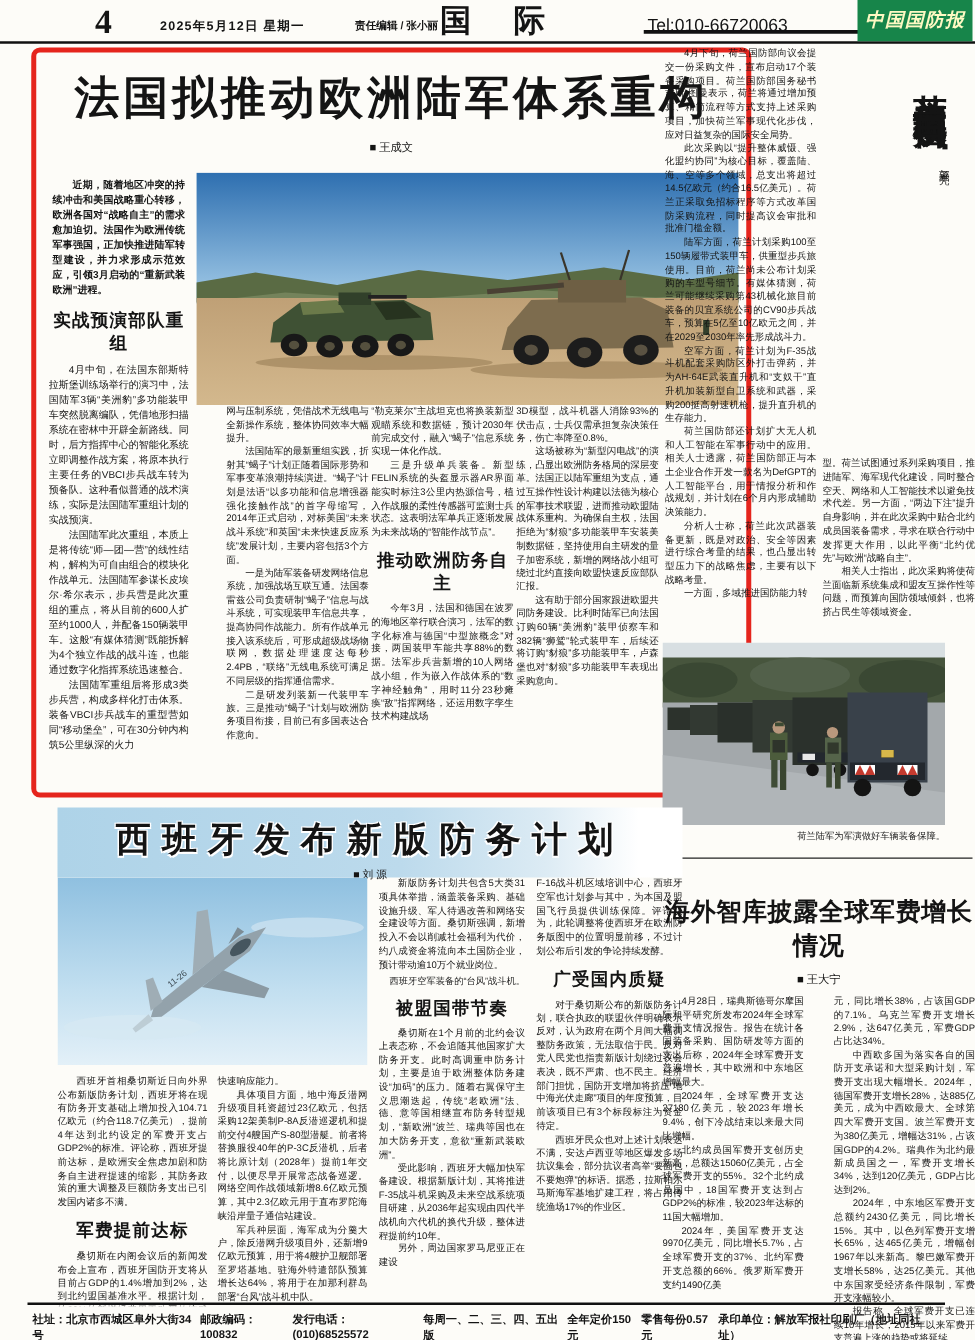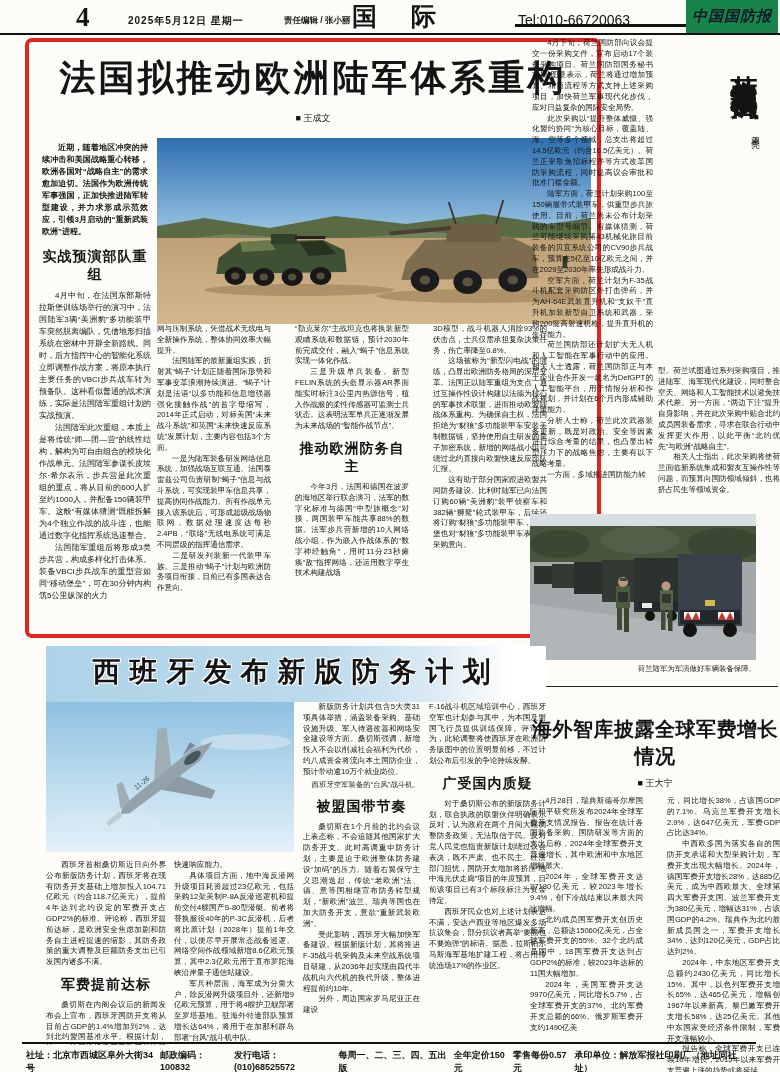--- a/index.html
+++ b/index.html
@@ -12,42 +12,42 @@
   
   .hdr-pagenum { position:absolute; left:76px; top:2px; font-family:"Liberation Serif","DejaVu Serif",serif; font-size:27px; font-weight:bold; }
   .hdr-date { position:absolute; left:128px; top:14px; font-size:10px; font-weight:bold; letter-spacing:1px; }
   .hdr-editor { position:absolute; left:284px; top:15px; font-size:8.5px; font-weight:bold; }
   .hdr-section { position:absolute; left:352px; top:0px; font-size:25px; font-weight:bold; letter-spacing:34px; }
   .hdr-tel { position:absolute; left:518px; top:12px; font-size:14px; }
   .hdr-telbar { position:absolute; left:515px; top:24px; width:172px; height:3px; background:#111; }
   .hdr-rule { position:absolute; left:0; top:33px; width:780px; height:1.5px; background:#111; }
   .masthead {
     position:absolute; right:2px; top:0; width:92px; height:33px; background:#17854a;
-    color:#0f172a; display:flex; align-items:center; justify-content:center;
+    color:#fef9c3; display:flex; align-items:center; justify-content:center;
     font-family:"Liberation Serif","DejaVu Serif",serif; font-style:italic; font-weight:bold;
     font-size:15px; letter-spacing:1px;
   }
   
   .col p { font-size:7.6px; line-height:10.8px; text-align:justify; text-indent:2em; }
   .col p.cont { text-indent:0; }
   .subhead { font-size:14px; font-weight:bold; text-align:center; margin:8px 0 6px; letter-spacing:1px; }
   .caption { font-size:7.4px; text-align:right; color:#222; }
   
   .fr-box { position:absolute; left:25px; top:38px; width:576px; height:600px; border:4px solid #e5251d; border-radius:7px; background:#fdfcf8; }
   .fr-head { text-align:center; font-size:36px; font-weight:bold; letter-spacing:3px; margin-top:12px; }
   .fr-byline { text-align:center; font-size:9px; margin-top:9px; }
   .fr-body { position:absolute; left:10px; right:6px; top:96px; bottom:6px; display:flex; gap:6px; }
   .fr-col1 { width:112px; flex:none; overflow:hidden; }
   .fr-col1 p { font-size:8px; line-height:12px; }
   .fr-intro { font-weight:bold; font-size:8.4px; line-height:13.2px; text-align:justify; text-indent:2em; padding:4px 3px 2px 3px; }
   .fr-right { flex:1; display:flex; flex-direction:column; overflow:hidden; }
   .fr-photo { height:186px; position:relative; flex:none; }
   .fr-photo svg { display:block; width:100%; height:100%; }
   .fr-caption { margin:3px 2px 2px 0; flex:none; }
-  .fr-cols { flex:1; display:flex; gap:24px; overflow:hidden; }
+  .fr-cols { flex:1; display:flex; gap:2px; overflow:hidden;margin-left:24px; }
   .fr-col { width:114px; overflow:hidden; }
   
   .nl { position:absolute; left:530px; top:36px; width:250px; height:668px; }
   .nl-top { position:relative; height:474px; }
   .nl-colA { position:absolute; left:2px; top:2px; width:121px; height:470px; overflow:hidden; }
   .nl-vwrap { position:absolute; right:18px; top:18px; height:336px; writing-mode:vertical-rl; display:flex; }
   .nl-vhead { font-size:27px; font-weight:bold; letter-spacing:2px; }
   .nl-vbyline { font-size:8.5px; margin-top:36px; margin-left:6px; letter-spacing:2px; }
   .nl-colB-text { position:absolute; left:128px; top:330px; width:122px; height:142px; overflow:hidden; }
   .nl-photo { position:absolute; left:0; top:478px; width:226px; height:146px; }
@@ -293,20 +293,21 @@
             <p>2024年，中东地区军费开支总额约2430亿美元，同比增长15%。其中，以色列军费开支增长65%，达465亿美元，增幅创1967年以来新高。黎巴嫩军费开支增长58%，达25亿美元。其他中东国家受经济条件限制，军费开支涨幅较小。</p>
             <p>报告称，全球军费开支已连续10年增长，2015年以来军费开支普遍上涨的趋势或将延续。</p>
           </div>
       </div>
     </div>
   </div>
 
   <div class="sp">
     <div class="sp-band">
       <h2 class="sp-head">西班牙发布新版防务计划</h2>
+      <div class="sp-byline">■ 刘 源</div>
     </div>
     <div class="sp-body">
       <div class="sp-left">
         <div class="sp-photo">
           <svg viewBox="0 0 248 150" preserveAspectRatio="none" aria-hidden="true">
             <defs>
               <linearGradient id="sky2" x1="0" y1="0" x2="0" y2="1">
                 <stop offset="0" stop-color="#8fc0e0"></stop>
                   <stop offset="0.6" stop-color="#c2dff0"></stop>
                   <stop offset="1" stop-color="#e3f0f8"></stop>

